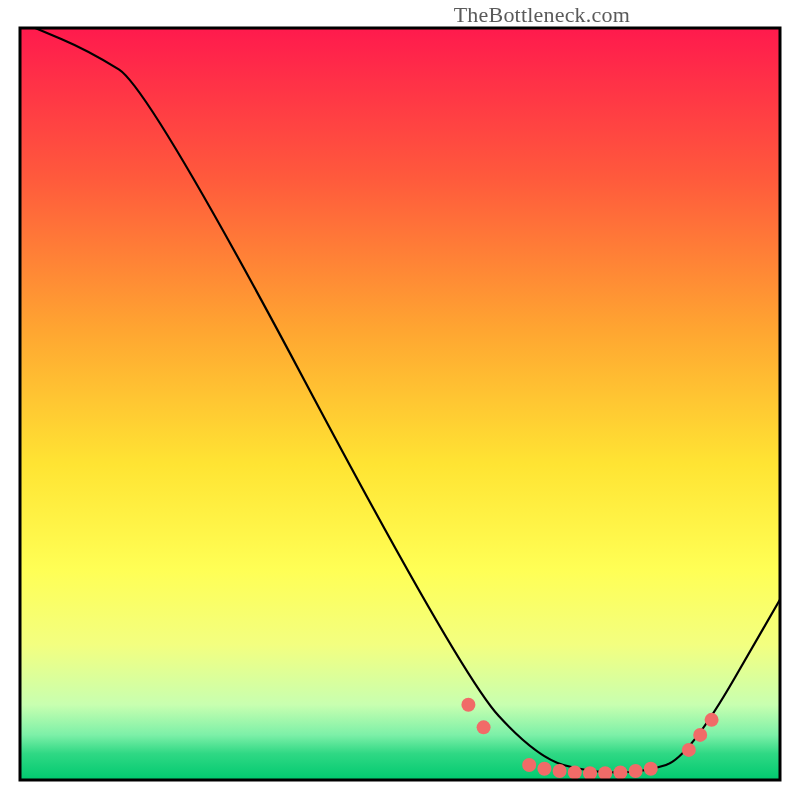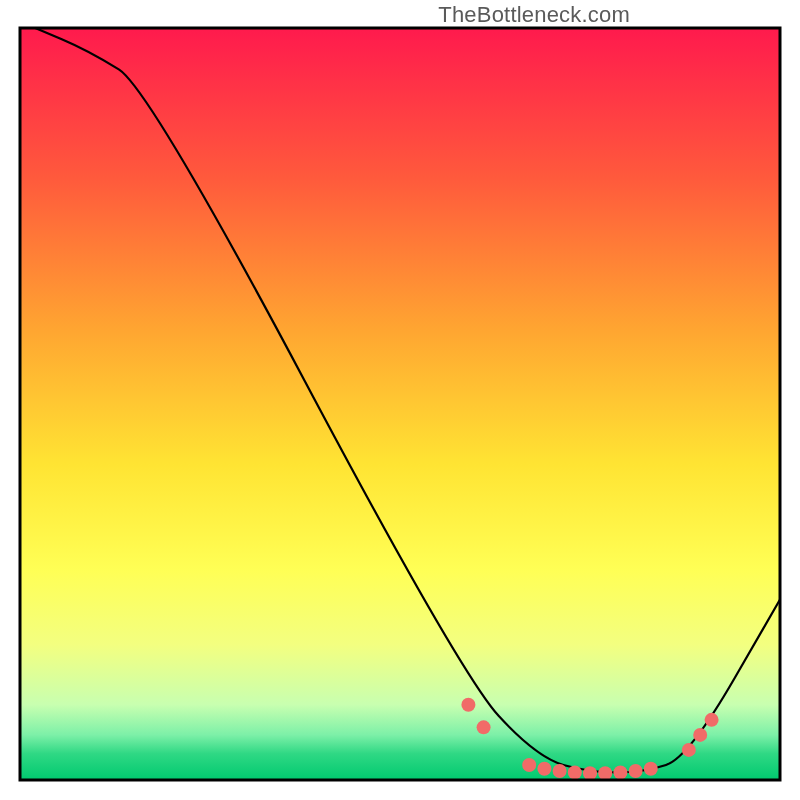--- a/index.html
+++ b/index.html
@@ -8,20 +8,21 @@
     width: 800px;
     height: 800px;
     overflow: hidden;
     background: #ffffff;
     font-family: Arial, Helvetica, sans-serif;
   }
   .frame {
     position: relative;
     width: 636px;
     height: 800px;
+    font-family: Liberation Serif, serif;
   }
   .watermark {
     position: absolute;
     top: 2px;
     right: 6px;
     font-size: 22px;
     color: #5a5a5a;
     font-weight: 500;
     letter-spacing: 0.2px;
     z-index: 5;

